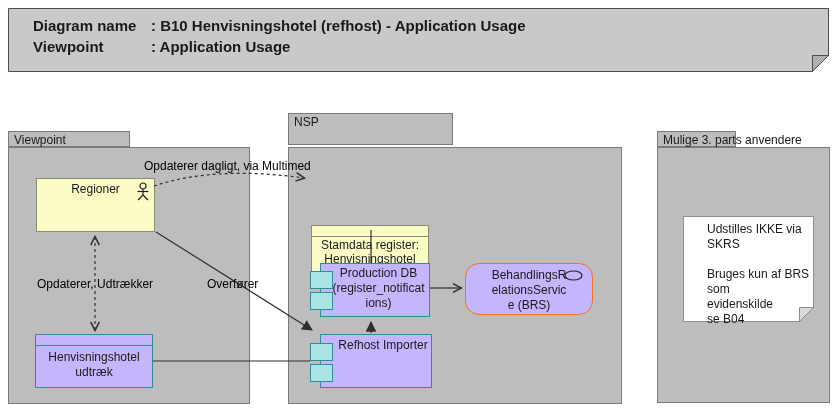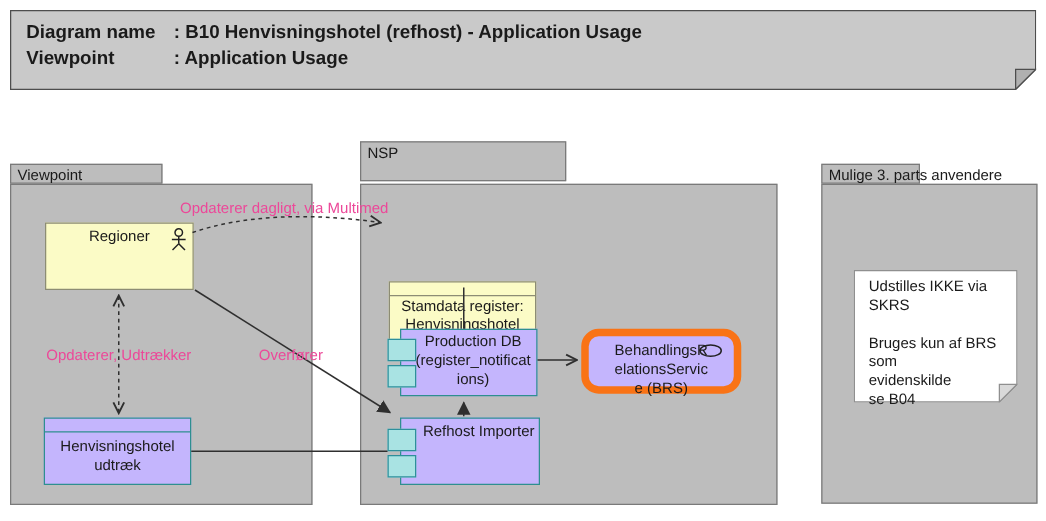--- a/index.html
+++ b/index.html
@@ -5,21 +5,21 @@
   html,body{margin:0;padding:0;background:#ffffff;}
   #stage{
     position:relative;width:837px;height:417px;background:#ffffff;overflow:hidden;
     font-family:"Liberation Sans","DejaVu Sans",sans-serif;color:#1a1a1a;
   }
   .abs{position:absolute;box-sizing:border-box;}
   .pre{white-space:pre-line;}
 
   
   .note-shape{position:absolute;left:0;top:0;}
-  .note-text{position:absolute;z-index:2;}
+  .note-text{position:absolute;z-index:2;margin-left:12px;}
   #title-note .note-text{left:13px;top:7px;font-size:15px;font-weight:bold;line-height:21px;}
   .t-label{display:inline-block;width:118px;}
   #side-note .note-text{left:12px;top:6px;font-size:12px;line-height:15px;}
 
   
   .folder-tab{
     background:#bdbdbd;border:1px solid #7a7a7a;
     font-size:12px;line-height:14px;padding:1px 0 0 5px;white-space:nowrap;overflow:visible;z-index:1;
   }
   .folder-body{background:#bdbdbd;border:1px solid #7a7a7a;z-index:0;}
@@ -28,27 +28,27 @@
   .el{font-size:12px;text-align:center;z-index:3;}
   .yellow{background:#fbfbc6;border:1px solid #8c8c74;}
   .cyan{background:#c4b5fd;border:1px solid #2e8f8f;}
   .band{height:10px;border-bottom:1px solid inherit;}
   .yellow .band{border-bottom:1px solid #8c8c74;}
   .cyan .band{border-bottom:1px solid #2e8f8f;}
   .chip{
     position:absolute;left:-11px;width:21px;height:16px;
     background:#a9e3e3;border:1px solid #2e8f9b;z-index:4;
   }
-  .rounded{border-radius:14px;border:6px solid #f97316;}
+  .rounded{border-radius:14px;border:1px solid #f97316;}
   .el-label{line-height:15px;}
   .icon-tr{position:absolute;z-index:4;}
 
   
   #wires{position:absolute;left:0;top:0;z-index:5;pointer-events:none;}
-  .wire-label{position:absolute;font-size:12px;color:#ec4899;z-index:6;white-space:nowrap;}
+  .wire-label{position:absolute;font-size:12px;color:#000000;z-index:6;white-space:nowrap;}
 </style>
 </head>
 <body>
 
 <div id="stage">
 
   <div id="title-note" class="abs" style="left:8px;top:8px;width:821px;height:64px;">
     <svg class="note-shape" width="821" height="64">
       <polygon points="0.5,0.5 820.5,0.5 820.5,47.5 804.5,63.5 0.5,63.5" fill="#c9c9c9" stroke="#4d4d4d"></polygon>
       <polygon points="804.5,63.5 820.5,47.5 804.5,47.5" fill="#b0b0b0" stroke="#4d4d4d"></polygon>

